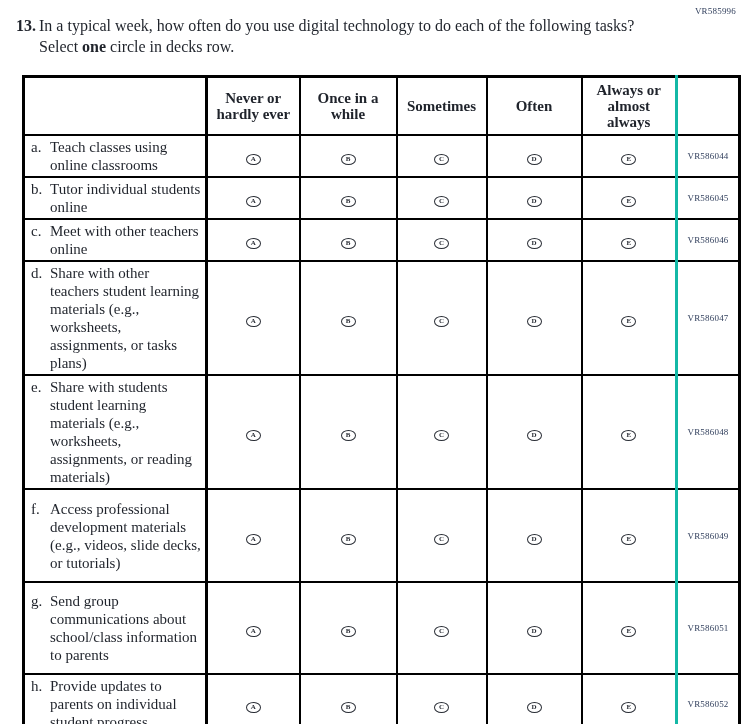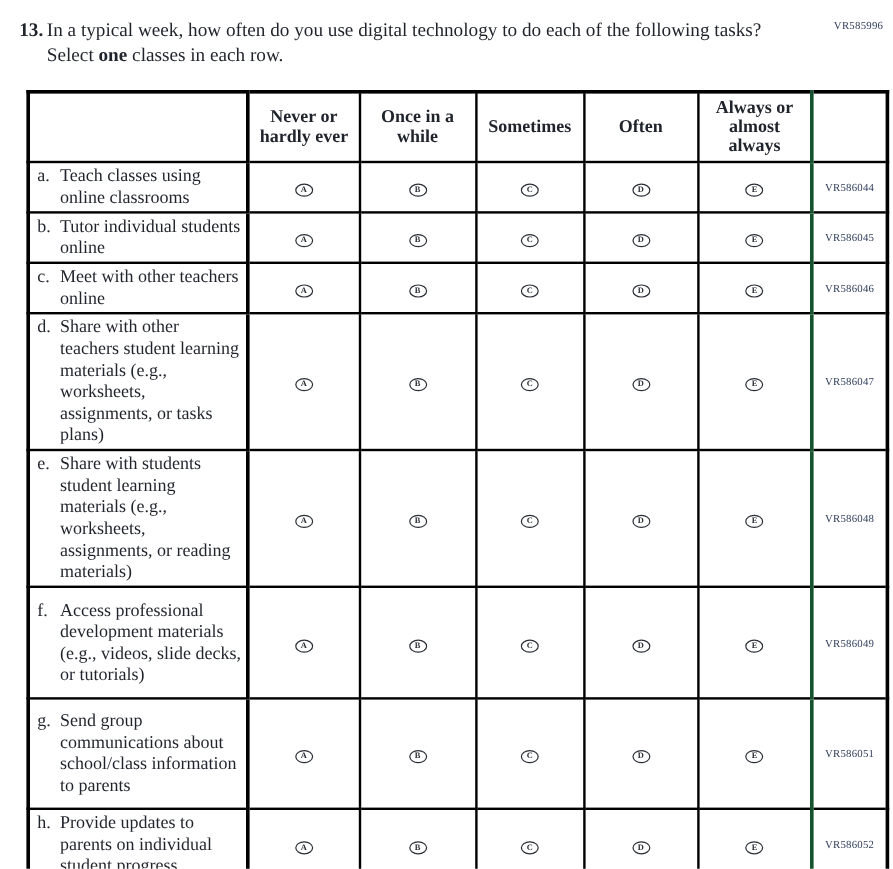--- a/index.html
+++ b/index.html
@@ -5,21 +5,21 @@
   html, body { margin: 0; padding: 0; }
   body {
     width: 744px; height: 724px;
     background: #ffffff;
     font-family: "Liberation Serif", "DejaVu Serif", serif;
     color: #1f232b;
     position: relative;
     overflow: hidden;
   }
   .top-code {
-    position: absolute; top: 16px; right: 8px;
+    position: absolute; top: 6px; right: 8px;
     font-size: 9px; color: #33415e; letter-spacing: 0.2px;
   }
   .question {
     position: absolute; left: 16px; top: 15px; width: 636px;
     display: flex; font-size: 16px; line-height: 21px;
   }
   .qnum { font-weight: bold; width: 23px; flex: none; }
   .qtext { flex: 1; }
   .qbold { font-weight: bold; }
 
@@ -28,21 +28,21 @@
     width: 716px; border-collapse: collapse; table-layout: fixed;
     border: 3px solid #000;
   }
   .survey th, .survey td { border: 2px solid #000; padding: 0; }
   .survey th {
     font-weight: bold; font-size: 15px; line-height: 16px;
     text-align: center; vertical-align: middle; padding: 4px 2px;
     height: 47px; color: #1f232b; border-radius: 22px;
   }
   th.task-h, td.task { border-right: 3px solid #000; }
-  th.code-h, td.code { border-left: 3px solid #14532d; }
+  th.code-h, td.code { border-left: 3px solid #14b8a6; }
 
   td.task { vertical-align: middle; }
   .task-inner { display: flex; padding: 2px 3px 2px 6px; font-size: 15px; line-height: 18px; }
   .row-letter { width: 19px; flex: none; }
   .task-text { flex: 1; }
 
   td.opt { text-align: center; vertical-align: middle; }
   .bubble {
     display: inline-flex; align-items: center; justify-content: center;
     width: 15px; height: 11px;
@@ -59,21 +59,21 @@
   tr.rd { height: 108px; } tr.re { height: 107px; } tr.rf { height: 93px; }
   tr.rg { height: 92px; } tr.rh { height: 53px; }
 </style>
 </head>
 <body>
 
 <div class="top-code">VR585996</div>
 
 <div class="question">
   <span class="qnum">13.</span>
-  <span class="qtext"><span>In a typical week, how often do you use digital technology to do each of the following tasks? Select </span><span class="qbold">one</span><span> classes in each row.</span></span>
+  <span class="qtext"><span>In a typical week, how often do you use digital technology to do each of the following tasks? Select </span><span class="qbold">one</span><span> circle in decks row.</span></span>
 </div>
 
 <table class="survey">
   <colgroup>
     <col style="width:183px">
       <col style="width:93px">
       <col style="width:97px">
     <col style="width:90px">
       <col style="width:95px">
       <col style="width:95px">

